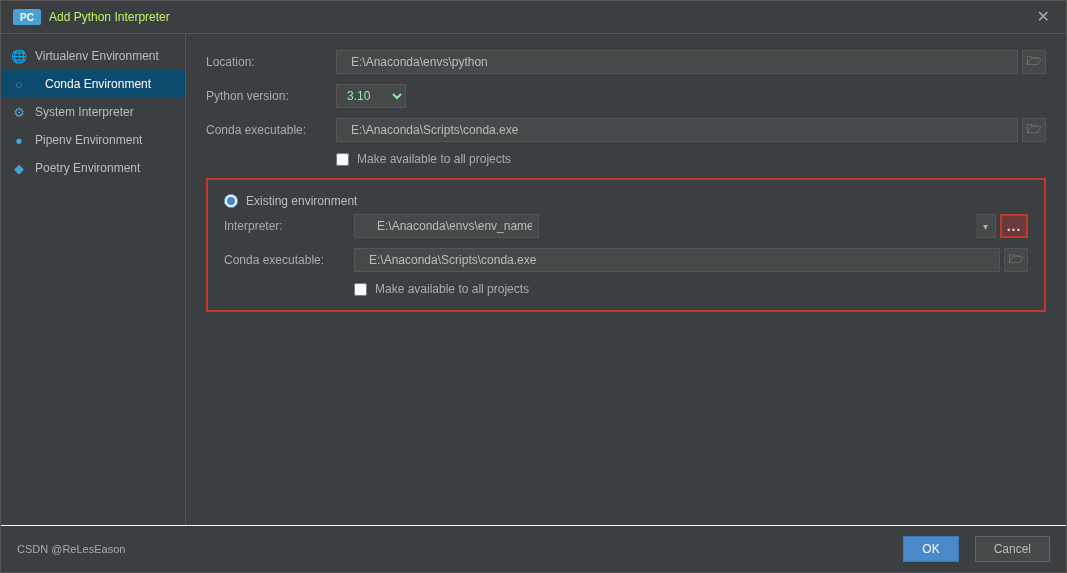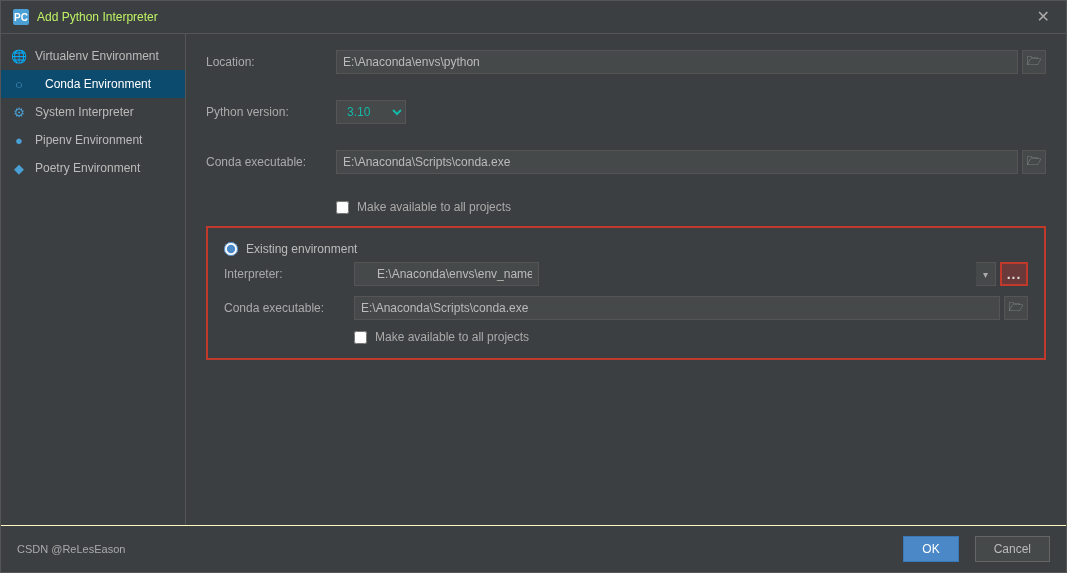--- a/index.html
+++ b/index.html
@@ -29,21 +29,21 @@
       display: flex;
       align-items: center;
       justify-content: space-between;
     }
     .title-bar-left {
       display: flex;
       align-items: center;
       gap: 8px;
     }
     .title-icon {
-      width: 16px;
+      width: 28px;
       height: 16px;
       background: #4a9fd4;
       border-radius: 2px;
       display: flex;
       align-items: center;
       justify-content: center;
       font-size: 10px;
       color: white;
       font-weight: bold;
     }
@@ -116,59 +116,59 @@
       height: 14px;
       cursor: pointer;
     }
     .radio-label {
       color: #bbb;
       font-size: 12px;
     }
     .form-row {
       display: flex;
       align-items: center;
-      margin-bottom: 26px;
+      margin-bottom: 10px;
     }
     .form-label {
       color: #aaa;
       font-size: 12px;
       width: 130px;
       flex-shrink: 0;
     }
     .form-control-wrap {
       flex: 1;
       display: flex;
       align-items: center;
       gap: 4px;
     }
     .text-input {
       flex: 1;
       background: #45494a;
       border: 1px solid #555;
       color: #bbb;
-      padding: 3px 6px;
+      padding: 3px 14px;
       font-size: 12px;
       height: 24px;
     }
     .browse-btn {
       background: #45494a;
       border: 1px solid #555;
       color: #aaa;
       width: 24px;
       height: 24px;
       cursor: pointer;
       display: flex;
       align-items: center;
       justify-content: center;
       font-size: 12px;
     }
     .select-input {
       background: #45494a;
       border: 1px solid #555;
-      color: #14b8a6;
+      color: #86efac;
       padding: 3px 6px;
       font-size: 12px;
       height: 24px;
       width: 70px;
     }
     .checkbox-row {
       display: flex;
       align-items: center;
       gap: 8px;
       margin-top: 4px;

